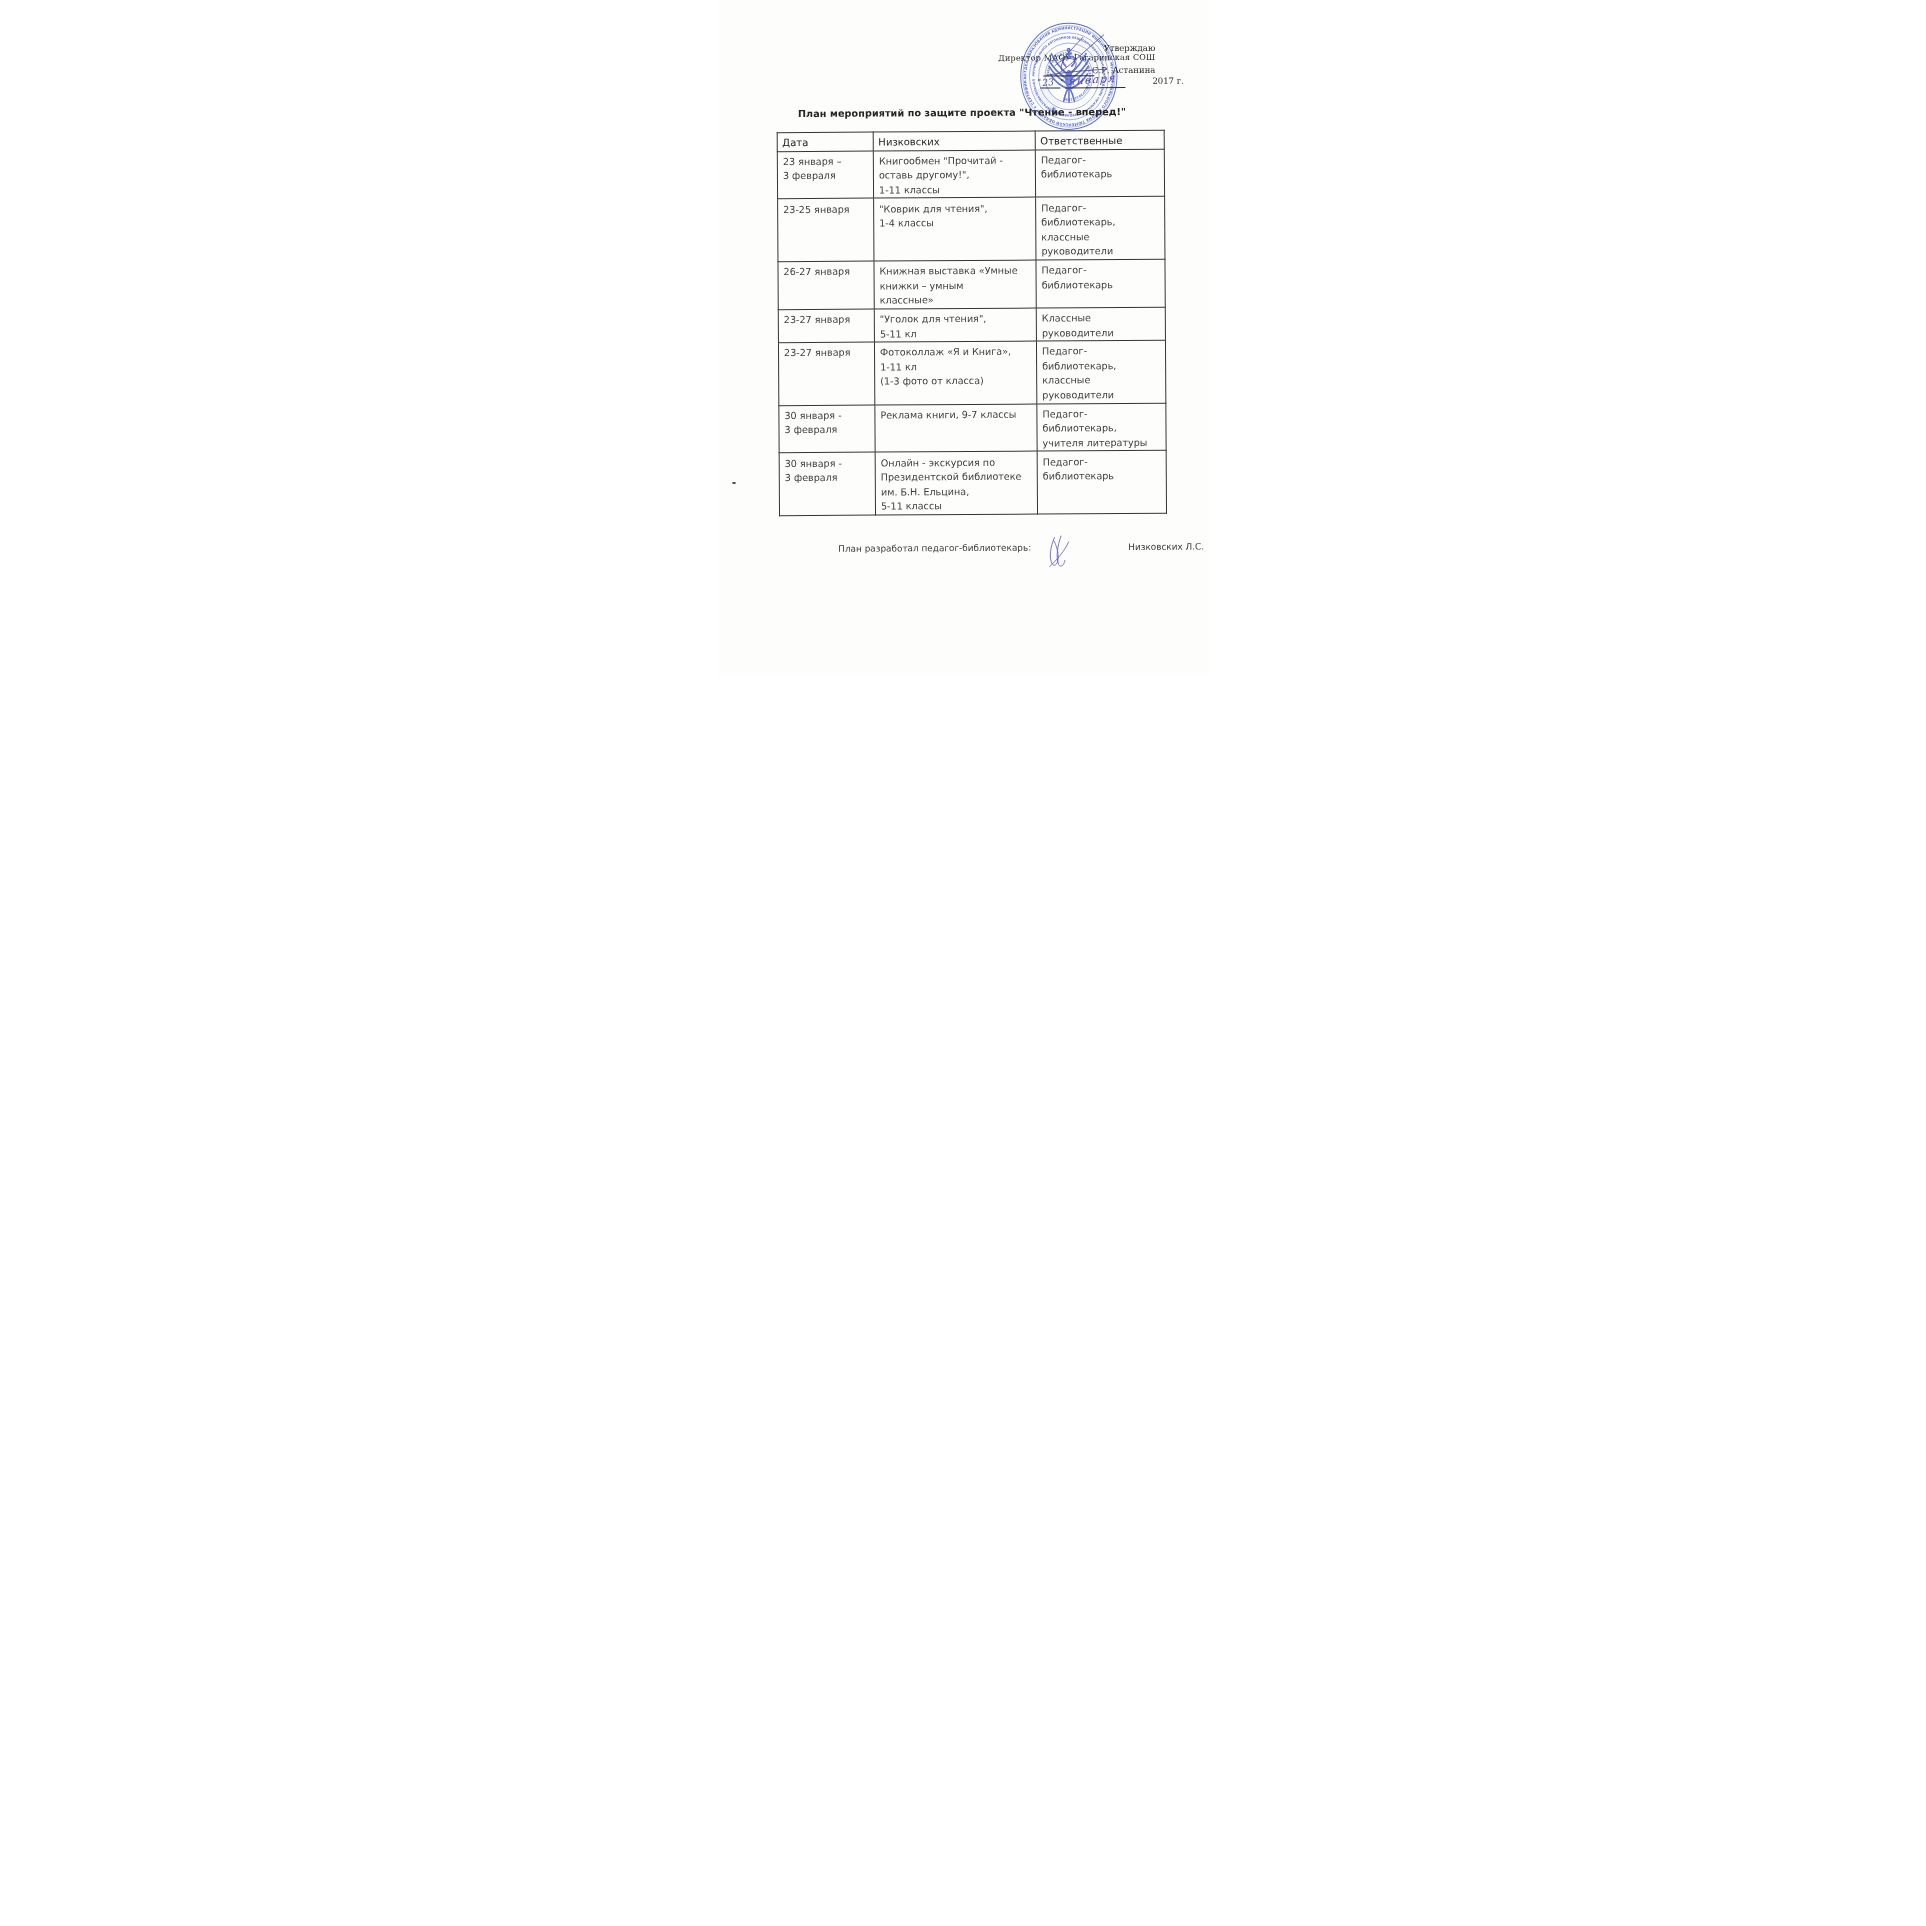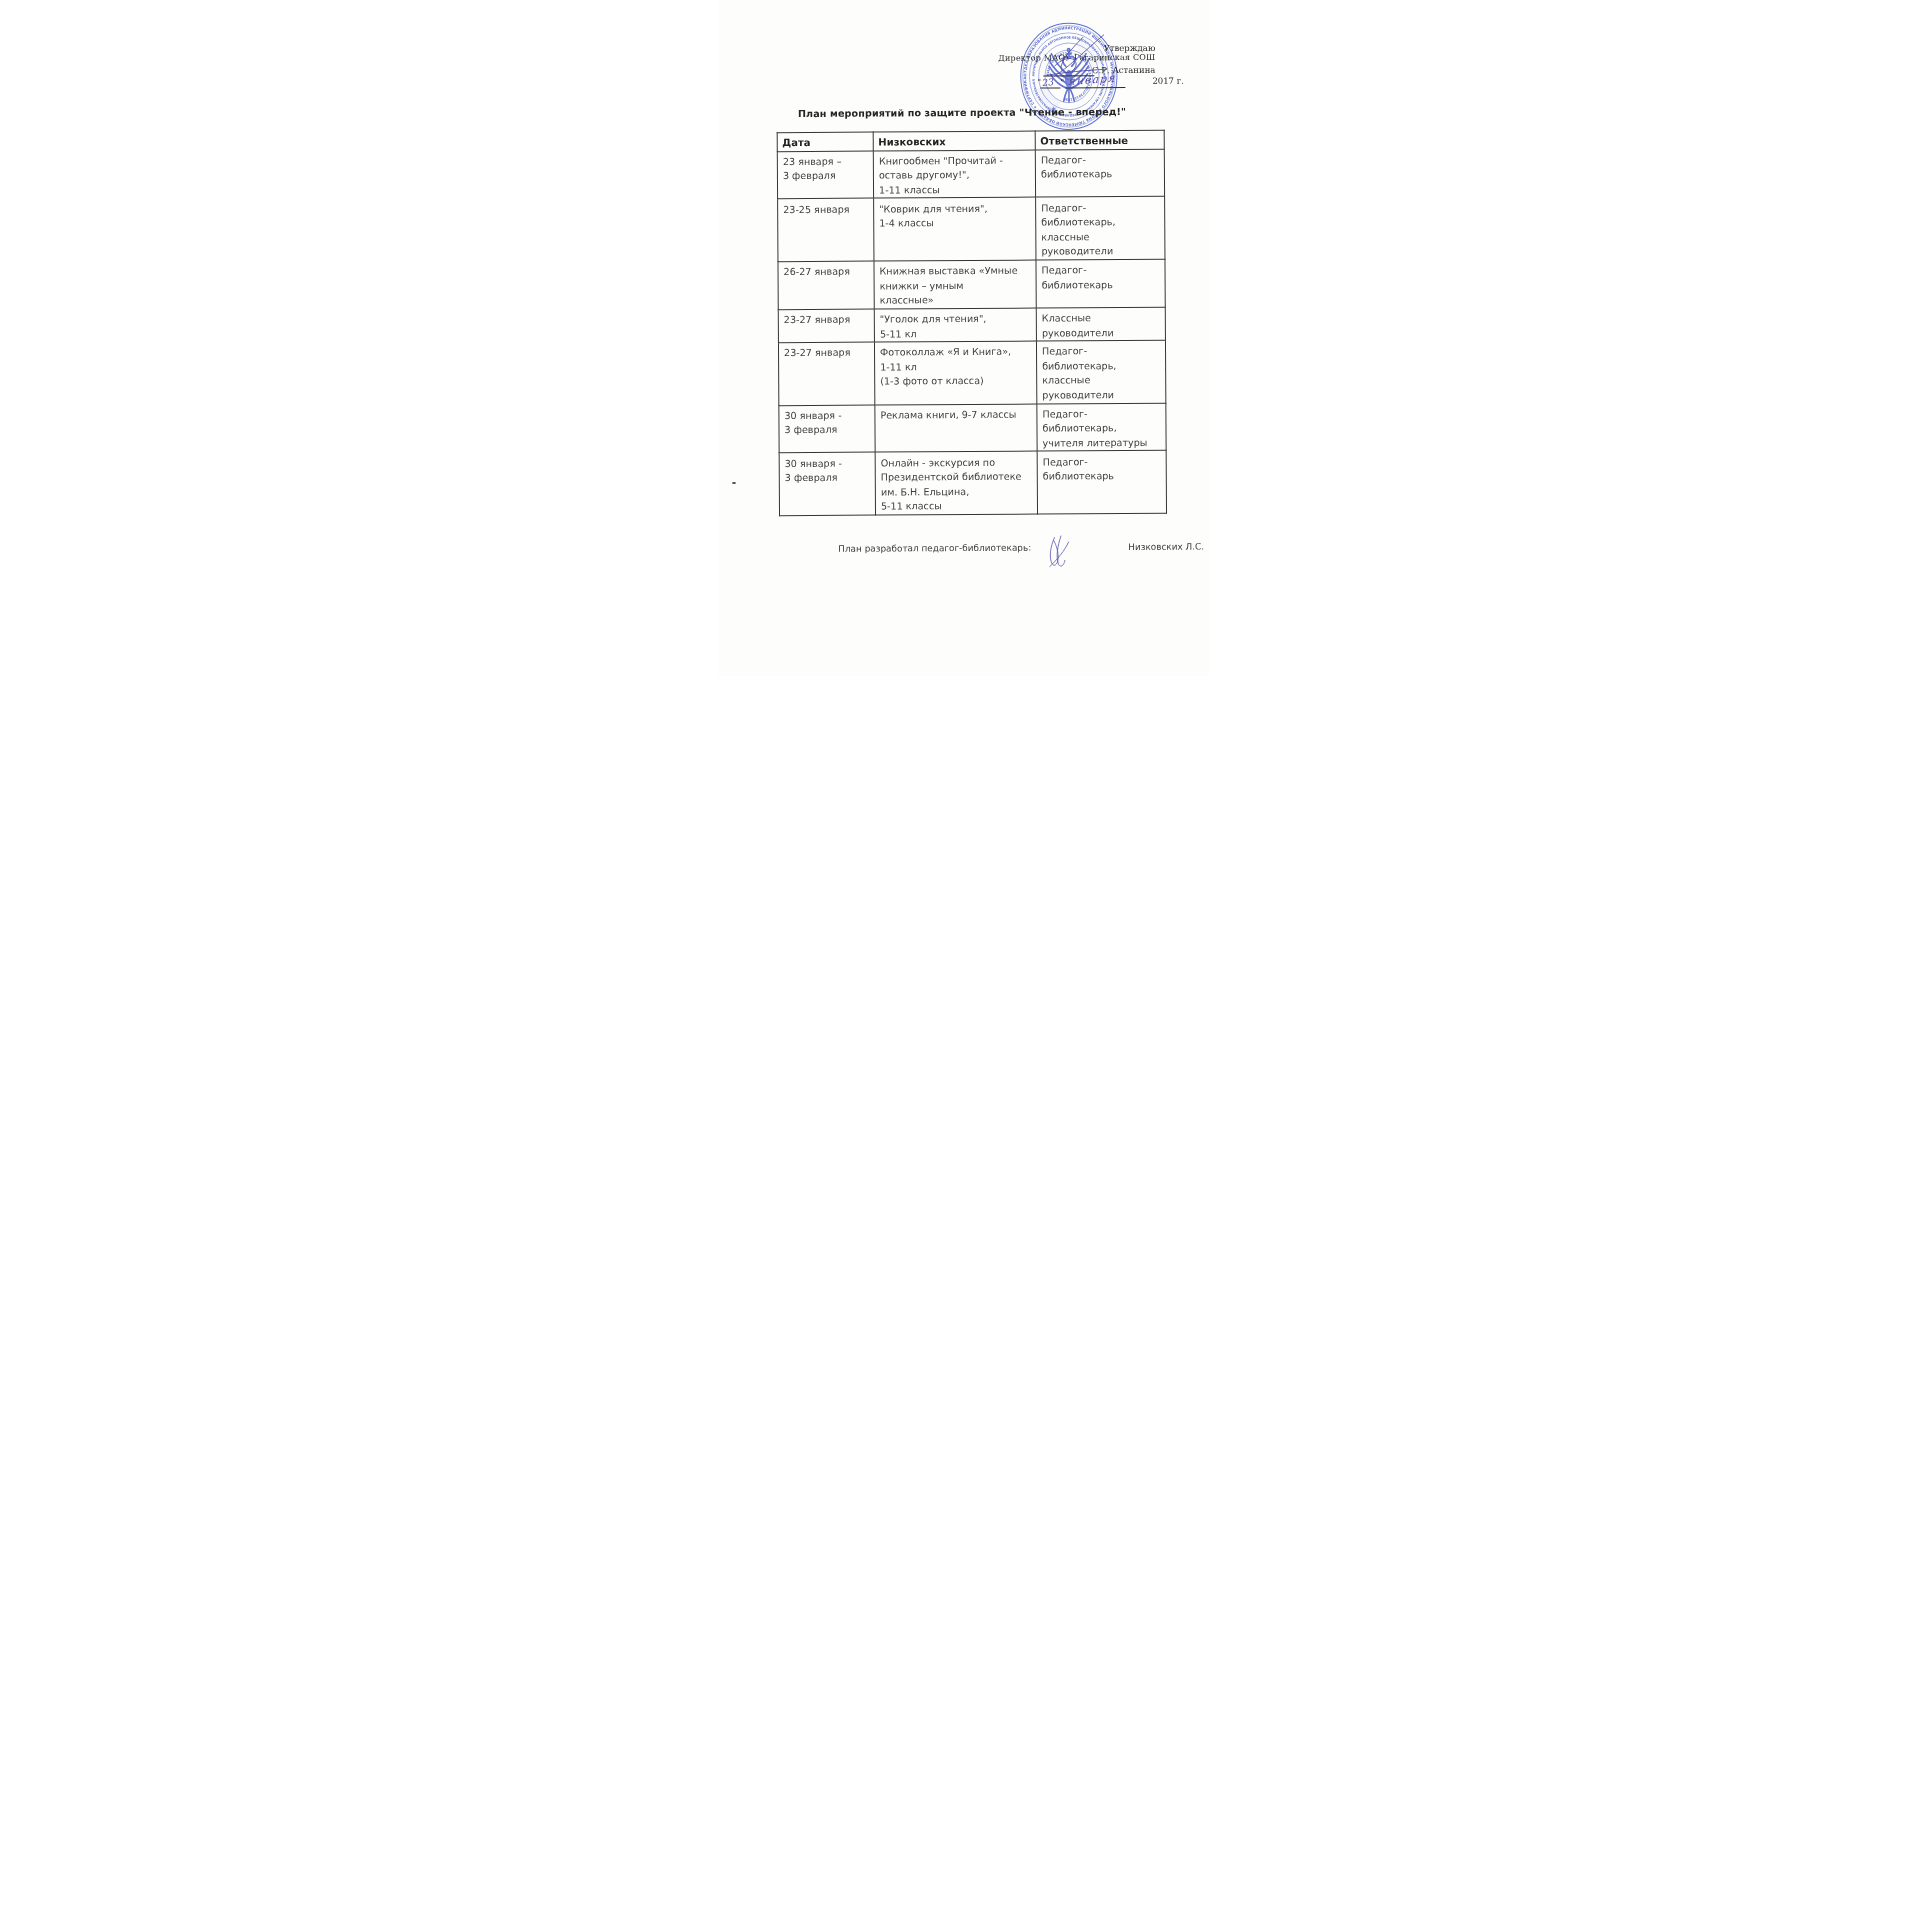--- a/index.html
+++ b/index.html
@@ -28,21 +28,21 @@
   .hw-day   { left:326px; top:77px; font-size:9.2px; transform:rotate(-6deg); }
   .hw-month { left:352px; top:74px; font-size:10.8px; letter-spacing:1.2px; transform:rotate(-4deg) skewX(-10deg); }
 
   
   .title { position:absolute; left:0; width:100%; top:107px; text-align:center;
     font-size:9.6px; font-weight:bold; color:#242424; letter-spacing:0.1px; }
 
   
   table.plan { position:absolute; left:60px; top:131px; border-collapse:collapse; table-layout:fixed; }
   .plan th, .plan td { border:1px solid #353535; vertical-align:top; text-align:left; }
-  .plan th { font-size:10px; font-weight:bold; color:#222; padding:3.5px 4.6px 3.1px 4.6px; }
+  .plan th { font-size:10px; font-weight:normal; color:#222; padding:3.5px 4.6px 3.1px 4.6px; }
   .plan td { font-size:9.6px; color:#3e3e3e; line-height:14.6px; padding:3.1px 5px 0 5px; white-space:pre-line; }
   .col-date  { width:96px; }
   .col-event { width:162px; }
   .col-resp  { width:129px; }
 
   
   svg.stamp { position:absolute; left:300px; top:17px; width:105px; height:120px; opacity:0.92; }
   svg.stamp text { font-family:"DejaVu Sans", sans-serif; font-weight:bold; }
 
   

